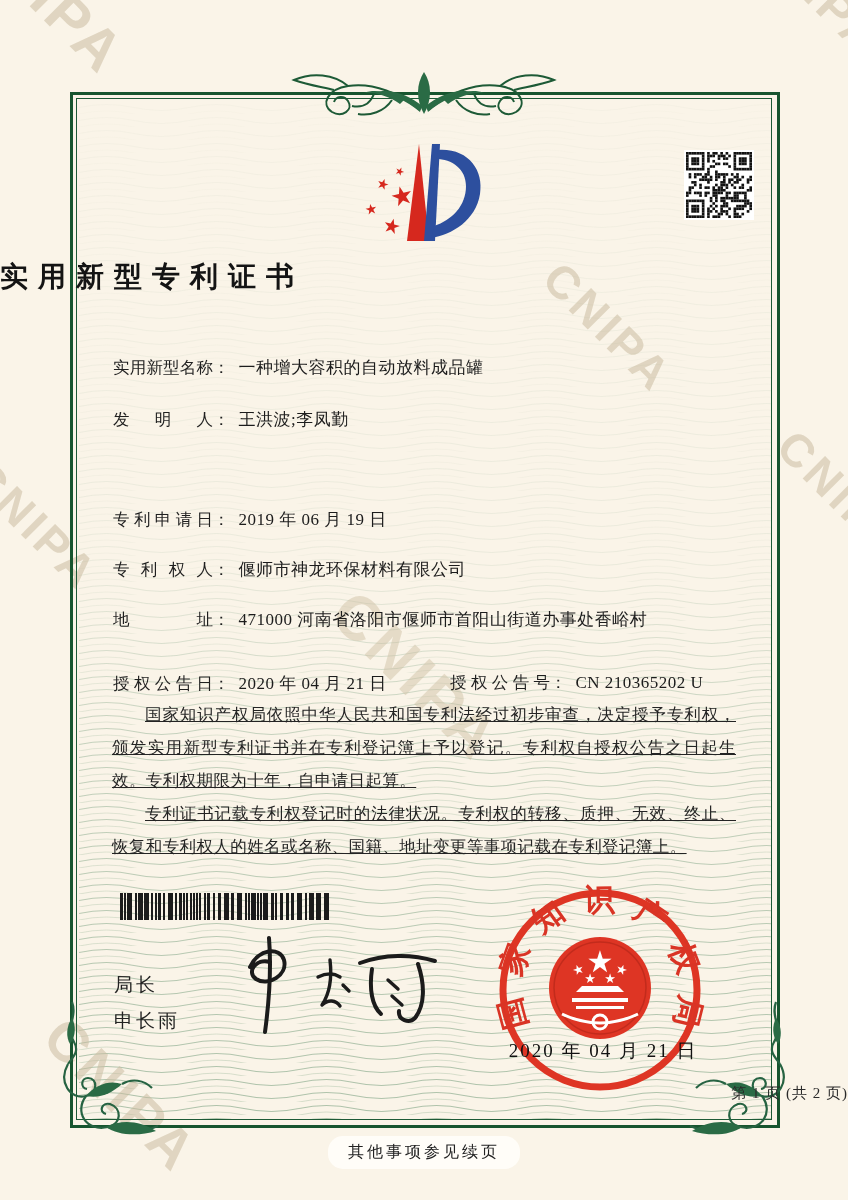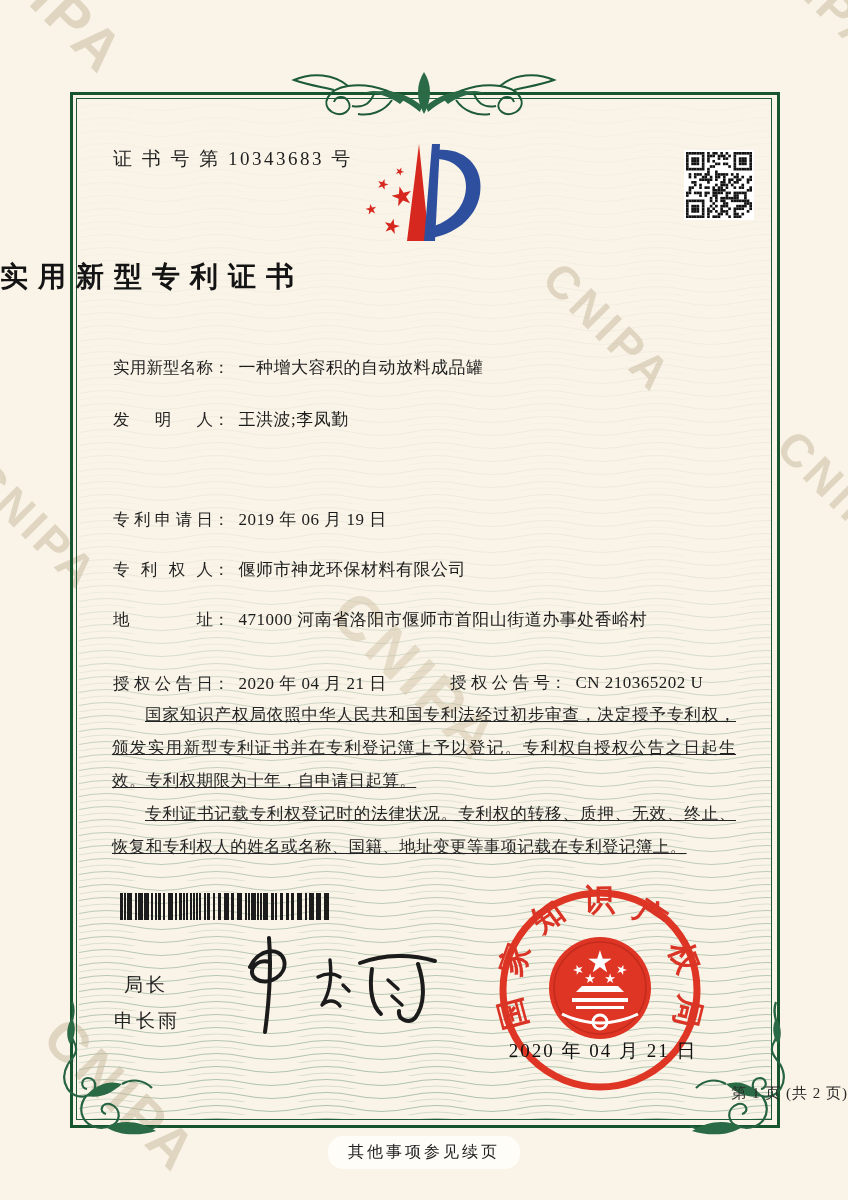--- a/index.html
+++ b/index.html
@@ -34,21 +34,21 @@
   .fcolon{font-size:16.5px;}
   .fval{margin-left:9px;letter-spacing:0.5px;color:#1c1c1c;}
   .r1{top:356px}.r2{top:408px}.r3{top:458px}.r4{top:508px}.r5{top:558px}.r6{top:608px}.r7{top:672px}
   .grant2{position:absolute;left:337px;top:0;}
   
   .paras{position:absolute;left:112px;top:698px;width:624px;font-size:16.5px;line-height:33px;
          text-align:justify;letter-spacing:0.4px;color:#242424;z-index:4;}
   .paras p{margin:0;text-indent:2em;text-decoration:underline;}
   
   .barcode{position:absolute;left:120px;top:893px;z-index:4;}
-  .officer-title{position:absolute;left:124px;top:972px;font-size:19px;letter-spacing:3px;z-index:4;
+  .officer-title{position:absolute;left:114px;top:972px;font-size:19px;letter-spacing:3px;z-index:4;
          font-family:"Liberation Sans","DejaVu Sans",sans-serif;font-weight:500;color:#222;}
   .officer-name{position:absolute;left:114px;top:1008px;font-size:19px;letter-spacing:3px;z-index:4;
          font-family:"Liberation Sans","DejaVu Sans",sans-serif;font-weight:500;color:#222;}
   .signature{position:absolute;left:222px;top:933px;z-index:4;}
   .seal{position:absolute;left:492px;top:882px;z-index:4;}
   .seal-date{position:absolute;left:508px;top:1038px;width:190px;text-align:center;font-size:19px;
          letter-spacing:2px;color:#111;z-index:5;}
   .page-num{position:absolute;left:0;top:1084px;width:100%;text-align:right;font-size:15px;
          letter-spacing:1px;color:#2a2a2a;z-index:4;}
   .cont-note{position:absolute;left:50%;top:1136px;transform:translateX(-50%);background:#fffdf8;
@@ -137,21 +137,20 @@
         <path d="M52 127 C70 134 88 132 102 126"></path>
       </g>
       <g fill="#2a6b45">
         <path d="M30 96 C40 84 54 80 66 84 C56 93 44 99 30 96 Z"></path>
         <path d="M50 127 C66 119 84 121 100 131 C84 136 62 136 50 127 Z"></path>
         <path d="M14 44 C20 36 20 26 16 18 C10 26 10 38 14 44 Z"></path>
       </g>
     </g>
   </svg>
 
-  <div class="cert-no">证 书 号 第 10343683 号</div>
 
   <svg class="logo" width="130" height="110" viewBox="0 0 130 110">
     <path d="M61 6 L71 103 L49 103 Z" fill="#d6281e"></path>
     <path d="M74 6 L82 6 L77 103 L66 103 Z" fill="#2d4f9e"></path>
     <path d="M80 12 C110 10 126 32 122 56 C118 82 94 97 73 100 L76 88 C94 82 108 68 108 48 C108 31 94 21 78 21 Z" fill="#2d4f9e"></path>
     <text x="44" y="67" font-size="26" fill="#d6281e" text-anchor="middle" transform="rotate(-14 44 58)">★</text>
     <text x="25" y="51" font-size="14" fill="#d6281e" text-anchor="middle" transform="rotate(18 25 46)">★</text>
     <text x="13" y="76" font-size="14" fill="#d6281e" text-anchor="middle" transform="rotate(-10 13 71)">★</text>
     <text x="34" y="95" font-size="20" fill="#d6281e" text-anchor="middle" transform="rotate(14 34 88)">★</text>
     <text x="42" y="37" font-size="11" fill="#d6281e" text-anchor="middle" transform="rotate(24 42 33)">★</text>

